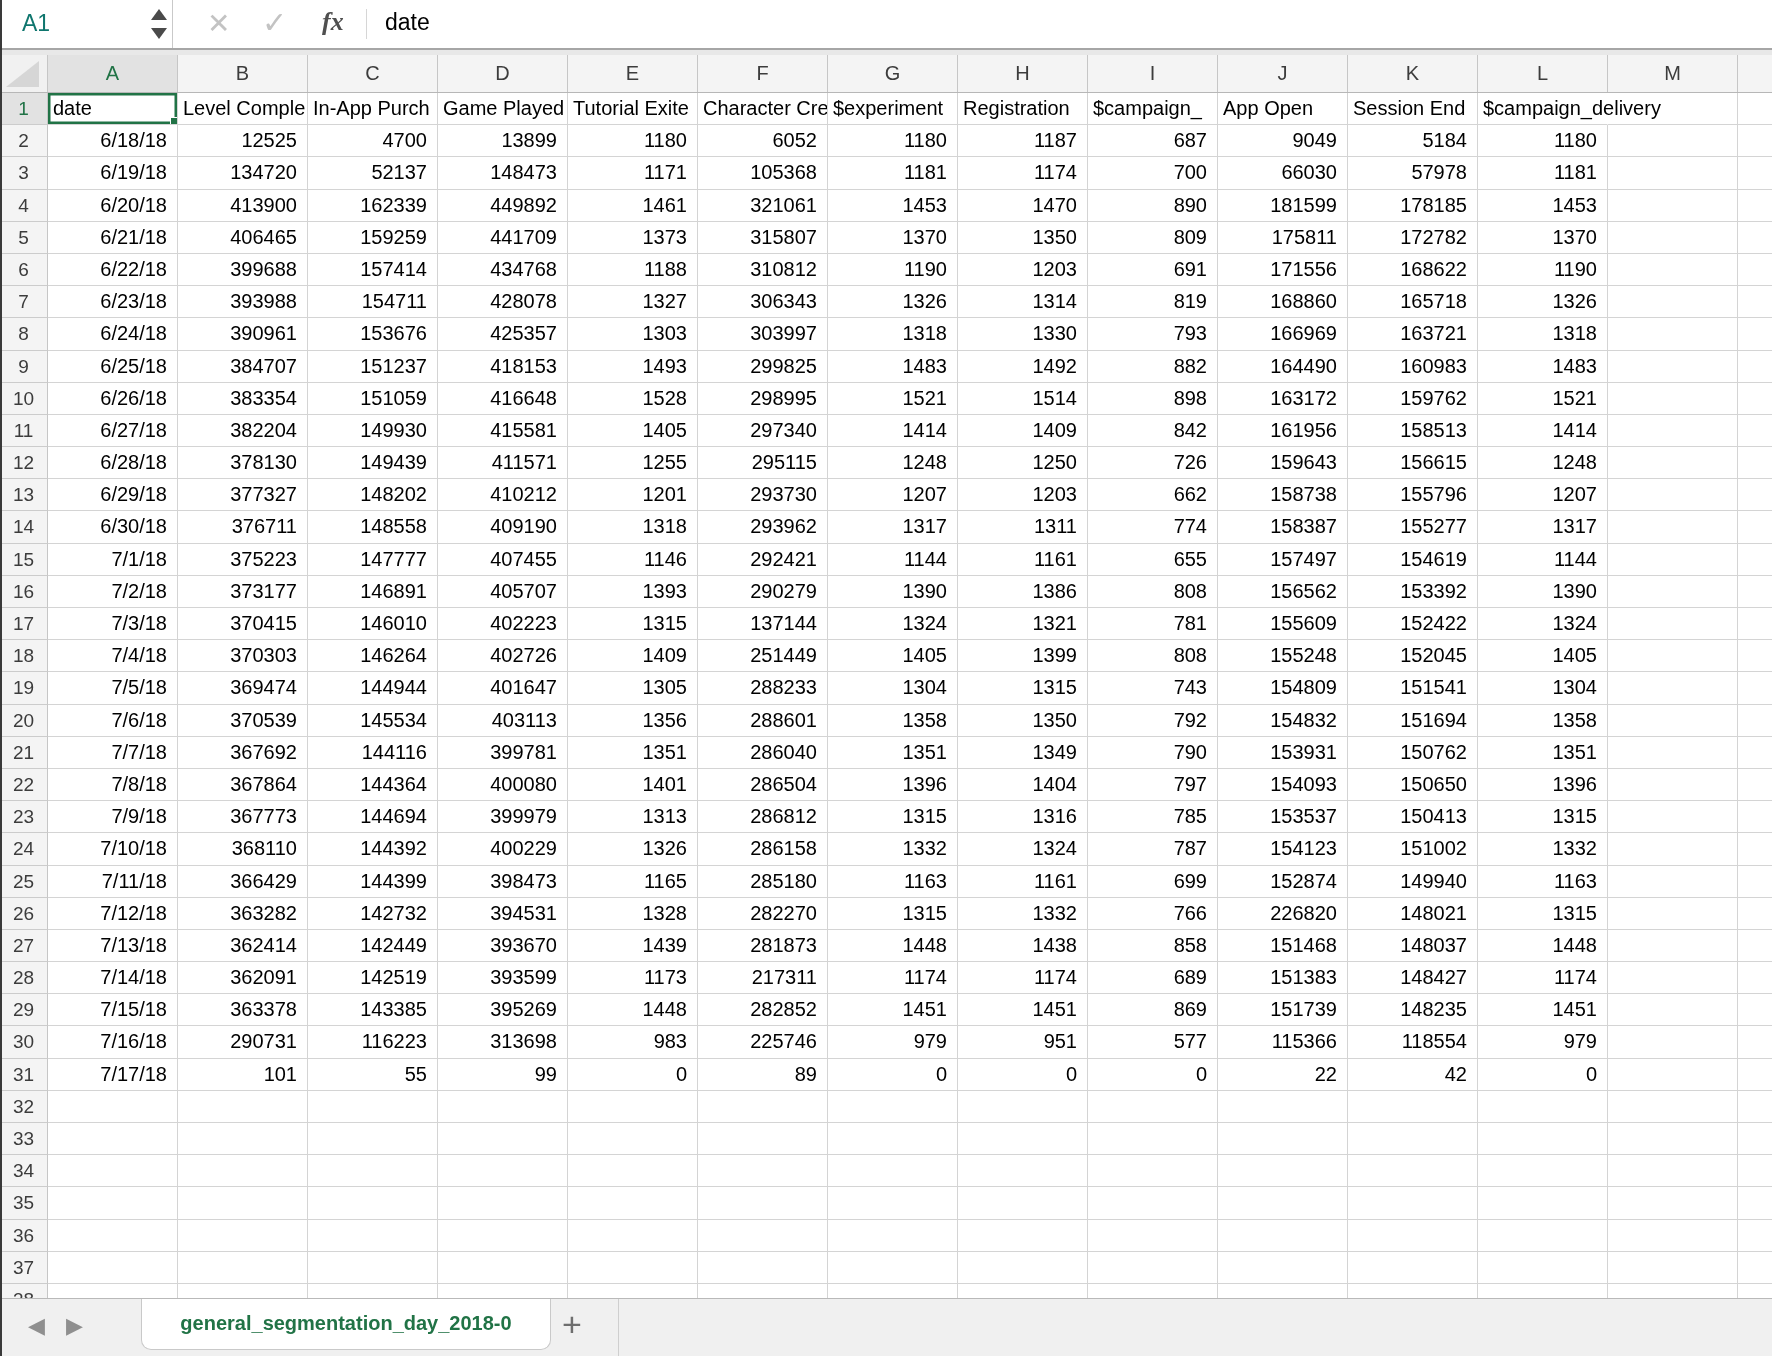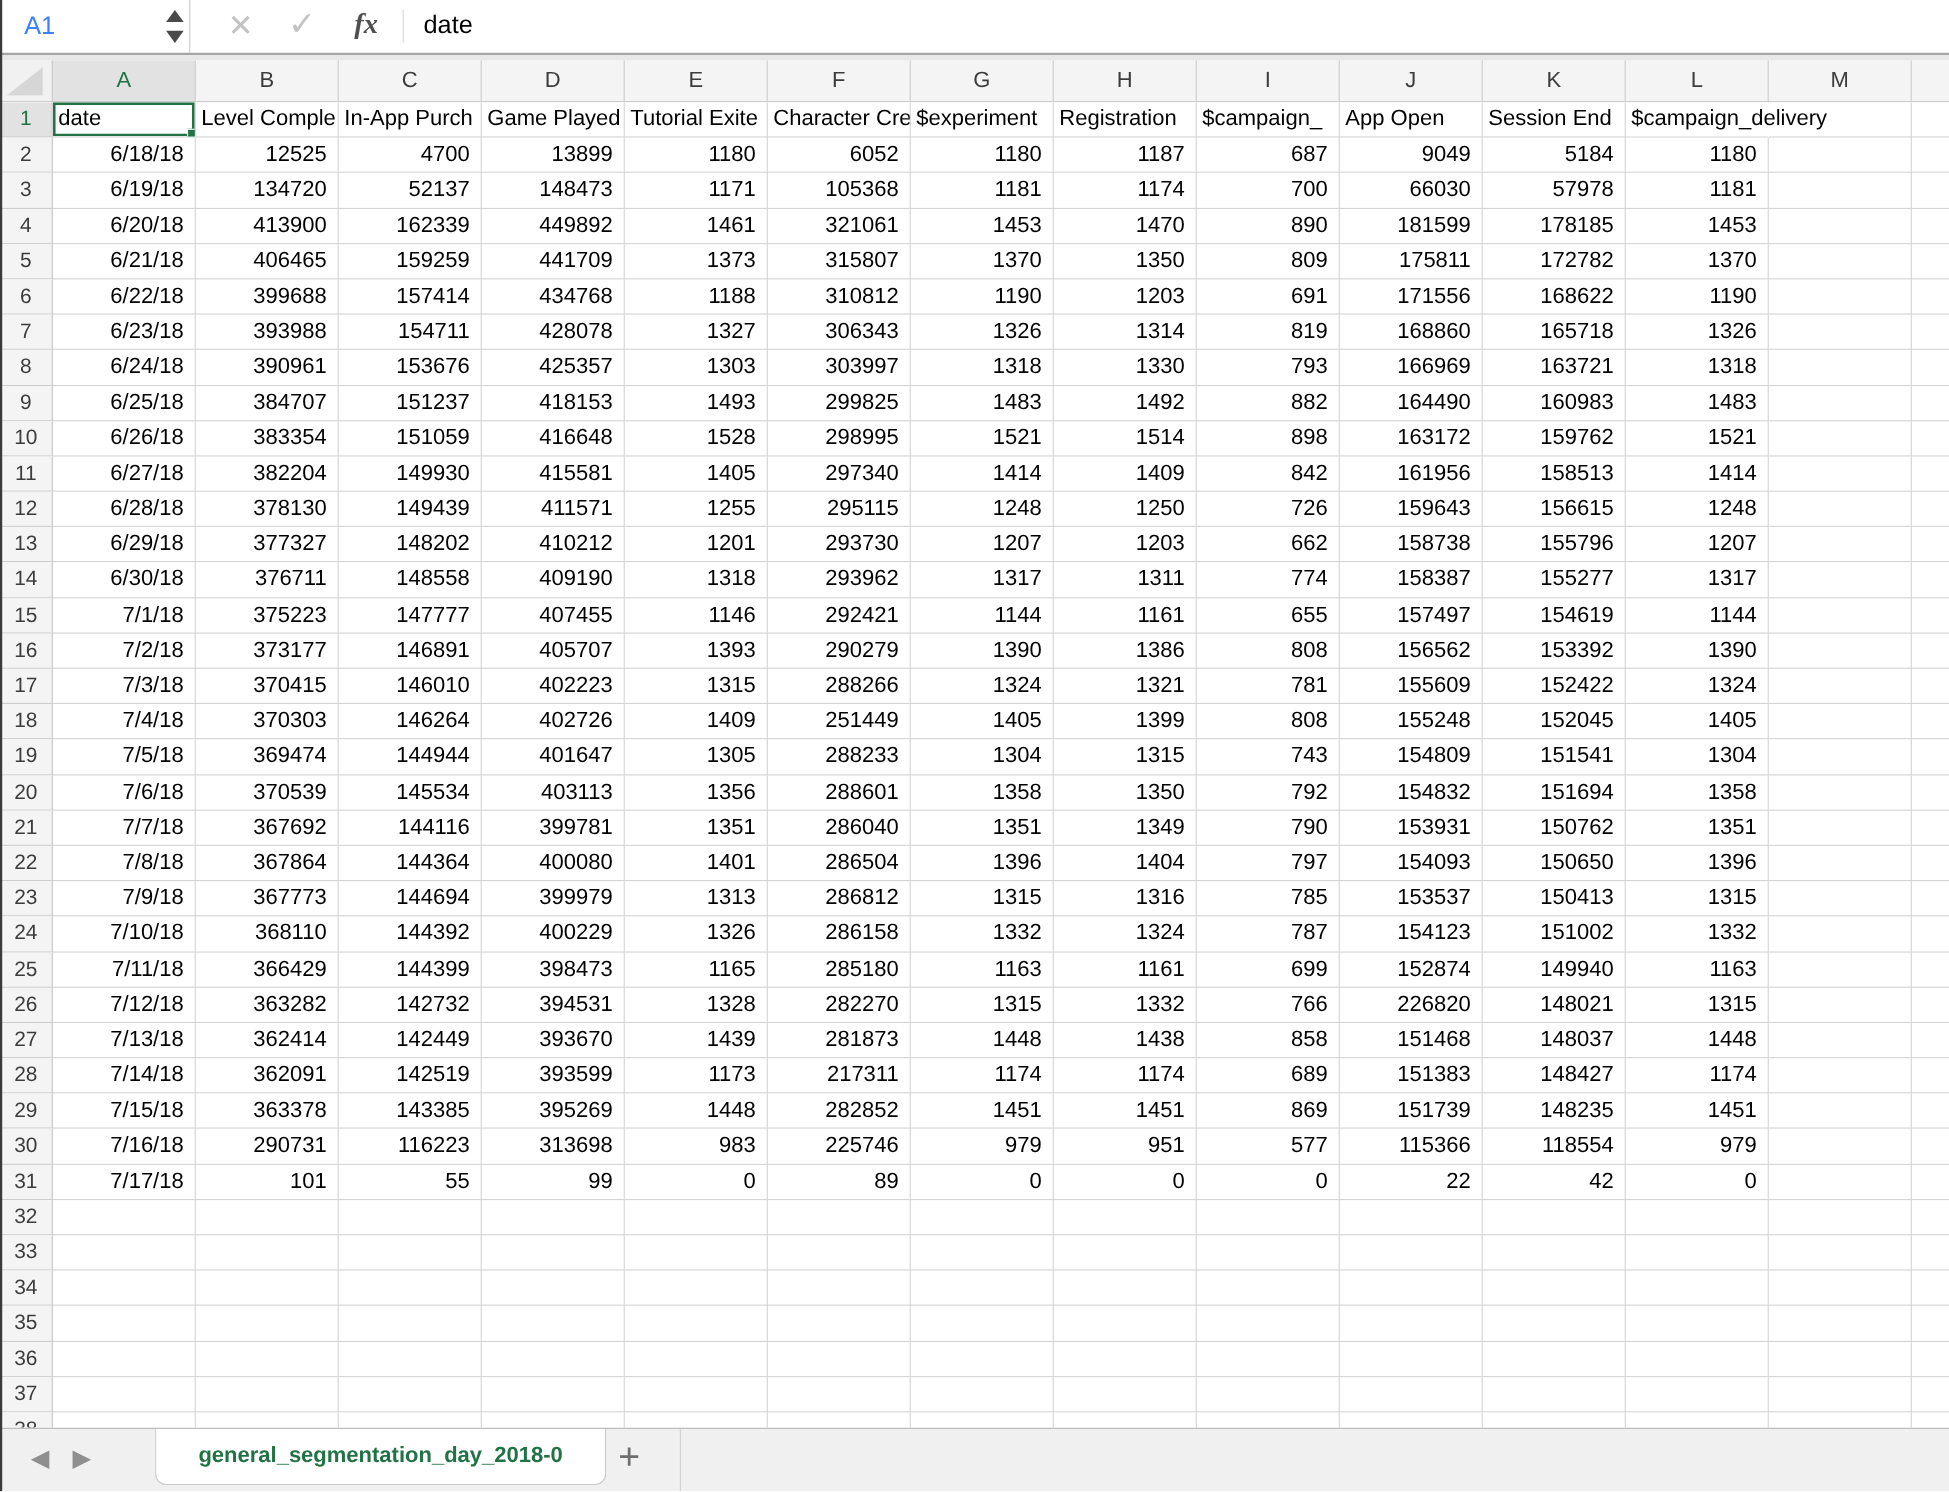--- a/index.html
+++ b/index.html
@@ -4,21 +4,21 @@
 <style>
   * { box-sizing: border-box; margin: 0; padding: 0; }
   html,body { width:1772px; height:1356px; }
   body { font-family: "Liberation Sans", sans-serif; background:#fff; }
   .app { position:relative; width:1772px; height:1356px; overflow:hidden; background:#fff; }
   .app::before { content:""; position:absolute; left:0; top:0; bottom:0; width:2px; background:#3a3a3a; z-index:60; }
 
   
   .formula-bar { position:absolute; top:0; left:0; right:0; height:48px; background:#fff; }
   .name-box { position:absolute; left:2px; top:0; width:170px; height:48px; }
-  .name-box-value { position:absolute; left:20px; top:10px; font-size:23px; color:#3b82f6; }
+  .name-box-value { position:absolute; left:20px; top:10px; font-size:23px; color:#0f766e; }
   .stepper { position:absolute; left:146px; top:7px; width:20px; height:34px; }
   .stepper .up, .stepper .dn { position:absolute; left:3px; width:0; height:0; border-left:8px solid transparent; border-right:8px solid transparent; }
   .stepper .up { top:2px; border-bottom:11px solid #4a4a4a; }
   .stepper .dn { bottom:2px; border-top:11px solid #4a4a4a; }
   .fb-vline { position:absolute; top:0; height:48px; width:1px; background:#c9c9c9; }
   .fb-cancel { position:absolute; left:207px; top:8px; font-size:28px; color:#c3c3c3; line-height:32px; }
   .fb-confirm { position:absolute; left:262px; top:6px; font-size:30px; color:#c3c3c3; line-height:34px; }
   .fb-fx { position:absolute; left:322px; top:7px; font-family:"Liberation Serif", serif; font-style:italic; font-weight:600; font-size:26px; color:#4f4f4f; }
   .fb-smallline { position:absolute; left:366px; top:9px; height:30px; width:1px; background:#d6d6d6; }
   .formula-input { position:absolute; left:385px; top:9px; right:10px; font-size:23px; color:#000; white-space:nowrap; overflow:hidden; }
@@ -367,21 +367,21 @@
         <div class="cell"></div>
         <div class="cell partial"></div>
       </div>
       <div class="row">
         <div class="rowhdr">17</div>
         <div class="cell date">7/3/18</div>
         <div class="cell num">370415</div>
         <div class="cell num">146010</div>
         <div class="cell num">402223</div>
         <div class="cell num">1315</div>
-        <div class="cell num">288266</div>
+        <div class="cell num">137144</div>
         <div class="cell num">1324</div>
         <div class="cell num">1321</div>
         <div class="cell num">781</div>
         <div class="cell num">155609</div>
         <div class="cell num">152422</div>
         <div class="cell num">1324</div>
         <div class="cell"></div>
         <div class="cell partial"></div>
       </div>
       <div class="row">

